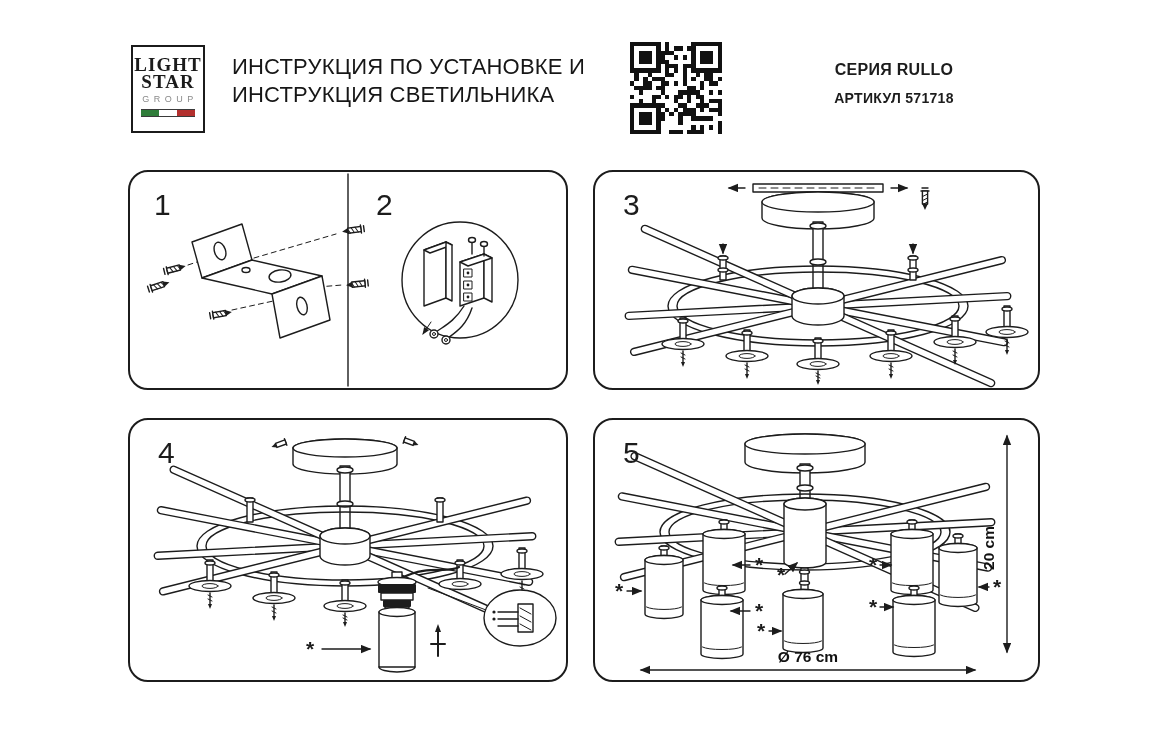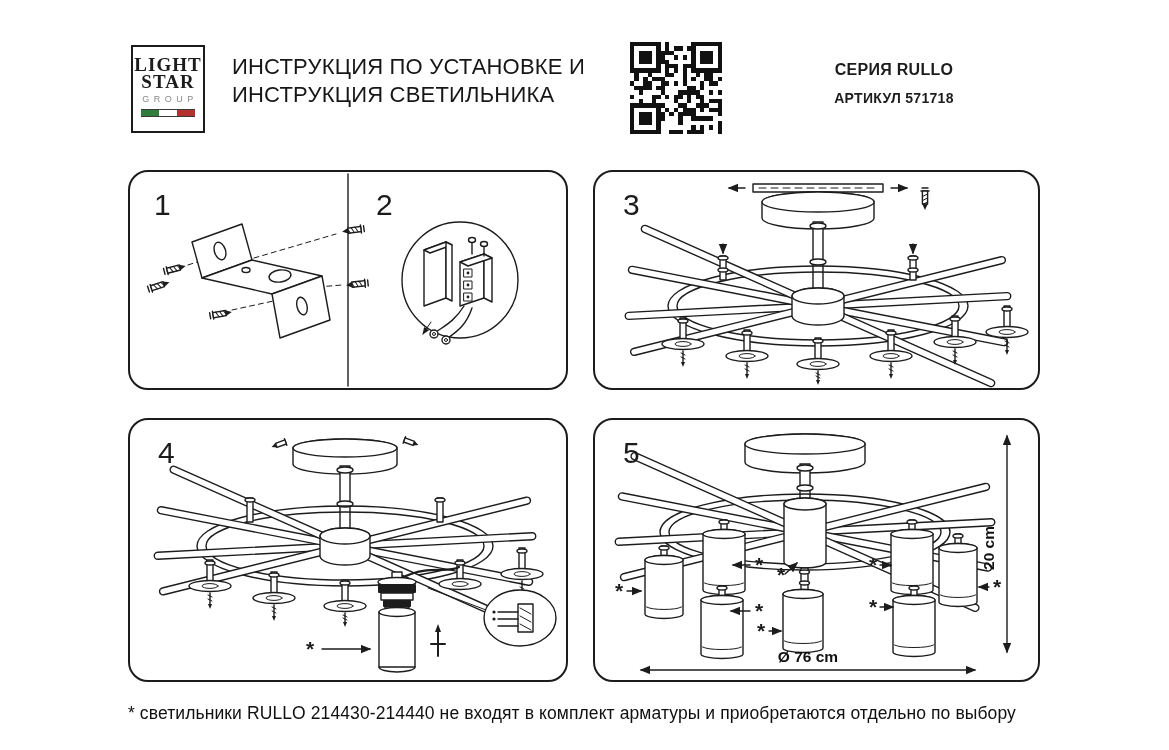--- a/index.html
+++ b/index.html
@@ -692,14 +692,13 @@
         <line class="s" x1="412" y1="16" x2="412" y2="232" marker-start="url(#ah5)" marker-end="url(#ah5)"></line>
         <text class="dim" x="399" y="128" transform="rotate(-90 399 128)">20 cm</text>
       </g>
       <g>
         <line class="s" x1="46" y1="250" x2="380" y2="250" marker-start="url(#ah5)" marker-end="url(#ah5)"></line>
         <text class="dim" x="213" y="242">Ø 76 cm</text>
       </g>
     </svg>
   </div>
 
-  <div class="footnote">* светильники RULLO 214430-214440 не входят в комплект арматуры и приобретаются отдельно по выбору</div>
 </div>
 
 </body></html>

